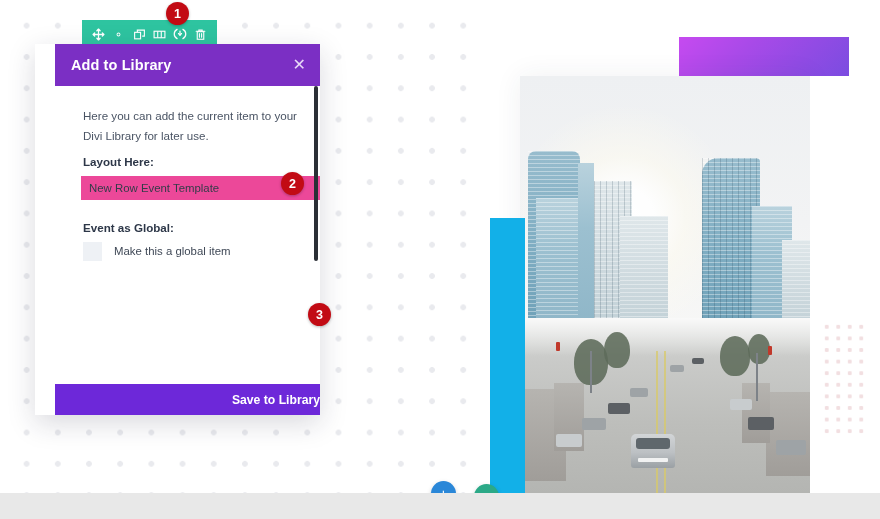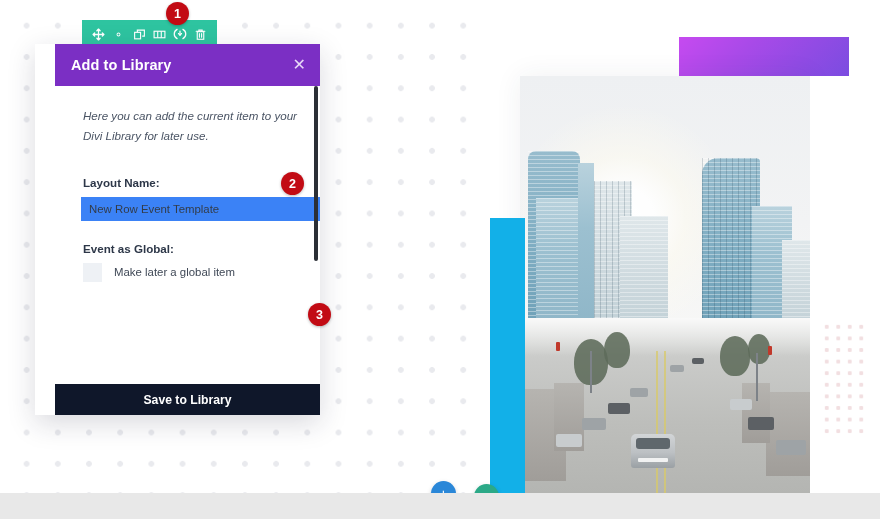--- a/index.html
+++ b/index.html
@@ -198,37 +198,36 @@
   .modal-body {
     position: relative;
     flex: 1 1 auto;
     padding: 20px 22px 0 28px;
     overflow: hidden;
   }
   .modal-desc {
     font-size: 11.6px;
     color: #4a5464;
     line-height: 1.75;
-    margin-bottom: 29px;
+    margin-bottom: 8px;
     max-width: 215px;
-    font-style: italic;
   }
   .field-label {
     font-size: 11.6px;
     font-weight: bold;
     color: #2d3748;
     margin-bottom: 8px;
   }
   .text-input {
     display: block;
     width: 258px;
     margin-left: -2px;
     height: 24px;
     border: none;
-    background: #3b82f6;
+    background: #ec4899;
     font-family: "Liberation Sans", sans-serif;
     font-size: 11.4px;
     color: #333c49;
     padding: 0 8px;
     outline: none;
   }
   .spacer-lg { height: 21px; }
   .check-row {
     display: flex; align-items: center;
     gap: 12px;
@@ -248,22 +247,22 @@
     position: absolute;
     right: 2px; top: 0;
     width: 4px; height: 175px;
     background: #2b2f36;
     border-radius: 2px;
     cursor: pointer;
   }
   .modal-footer {
     flex: 0 0 31px;
     height: 31px;
-    background: #0f172a;
-    display: flex; align-items: center; justify-content: center;
+    background: #6d28d9;
+    display: flex; align-items: center; justify-content: flex-end;
     cursor: pointer;
   }
   .modal-footer span {
     color: #ffffff;
     font-size: 12.2px;
     font-weight: bold;
   }
 
   
   .badge {
@@ -428,29 +427,29 @@
 
   <div class="modal">
     <div class="modal-header">
       <div class="modal-title">Add to Library</div>
       <div class="modal-close">✕</div>
     </div>
 
     <div class="modal-body">
       <div class="modal-desc">Here you can add the current item to your Divi Library for later use.</div>
 
-      <div class="field-label">Layout Name:</div>
+      <div class="field-label">Layout Here:</div>
       <input class="text-input" type="text" value="New Row Event Template" style="">
 
       <div class="spacer-lg"></div>
 
       <div class="field-label">Event as Global:</div>
       <div class="check-row">
         <div class="checkbox"></div>
-        <div class="check-label">Make later a global item</div>
+        <div class="check-label">Make this a global item</div>
       </div>
 
       <div class="spacer-lg"></div>
 
 
       <div class="modal-scrollbar"></div>
     </div>
 
     <div class="modal-footer">
       <span>Save to Library</span>

